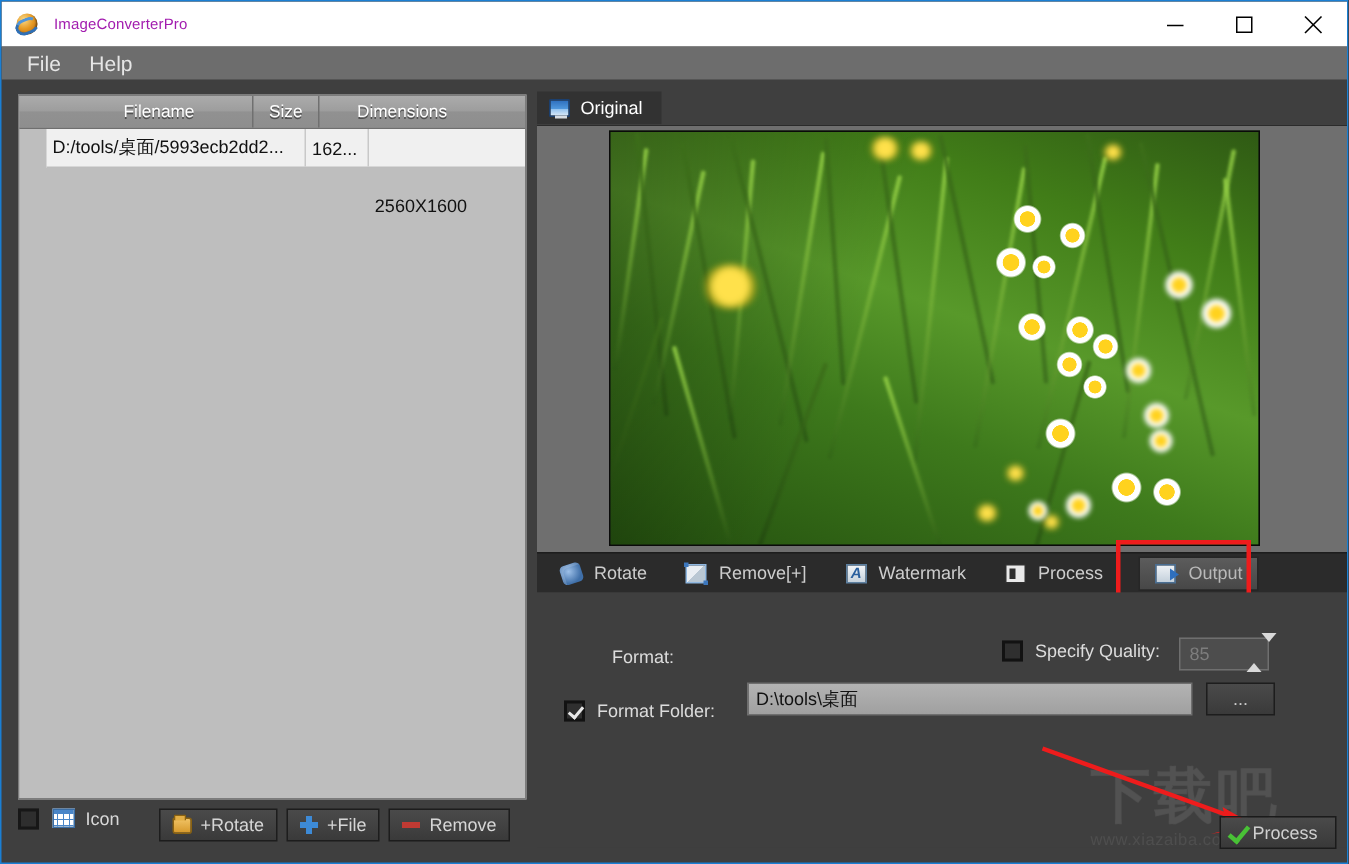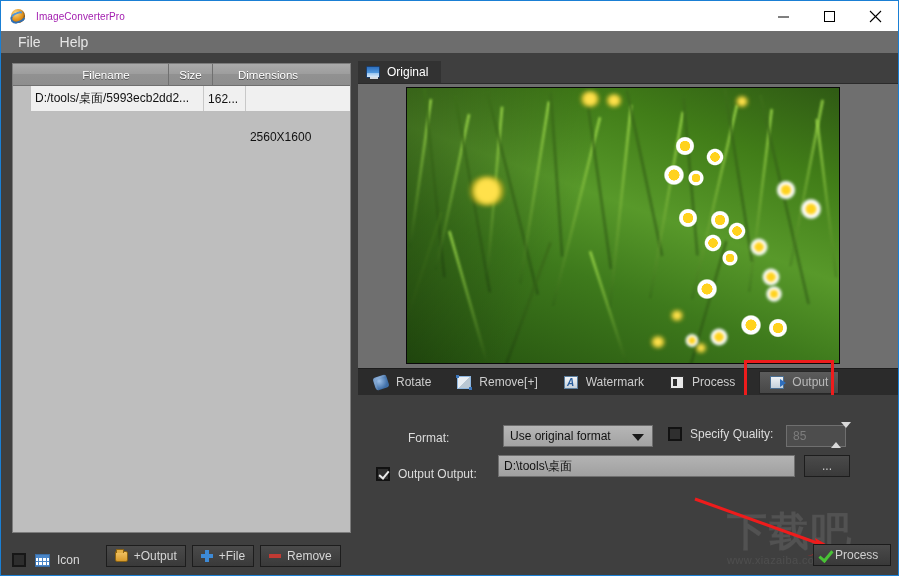--- a/index.html
+++ b/index.html
@@ -89,21 +89,21 @@
     border-right:1px solid #c8c8c8;
     height:100%; overflow:hidden; white-space:nowrap;
   }
   .lcell.c0 { width:183px; }
   .lcell.c1 { width:44px; }
   .lcell.c2 { width:110px; border-right:none;margin-top:38px; }
 
   
   #bottombar {
     position:absolute; left:11px; top:538px; width:339px; height:28px;
-    display:flex; align-items:flex-end;
+    display:flex; align-items:flex-start;
   }
   #icon-check {
     width:14px; height:14px; background:#2e2e2e; border:2px solid #171717; flex:0 0 auto;
   }
   #icon-grid {
     width:15px; height:13px; margin-left:9px; flex:0 0 auto;
     background:#ffffff;
     border:1px solid #3b6ea5;
     background-image:
       linear-gradient(to right, transparent 0 2px, #4a86c8 2px 3px, transparent 3px 6px, #4a86c8 6px 7px, transparent 7px 10px, #4a86c8 10px 11px, transparent 11px),
@@ -383,21 +383,21 @@
       </div>
     </div>
   </div>
 
   <div id="bottombar">
     <div id="icon-check"></div>
     <div id="icon-grid"></div>
     <div id="icon-label">Icon</div>
     <div class="btn" style="margin-left:26px;">
       <span class="bico ico-folder"></span>
-      <span>+Output</span>
+      <span>+Rotate</span>
     </div>
     <div class="btn">
       <span class="bico ico-plus"></span>
       <span>+File</span>
     </div>
     <div class="btn">
       <span class="bico ico-minus"></span>
       <span>Remove</span>
     </div>
   </div>
@@ -495,43 +495,37 @@
         <span>Output</span>
       </div>
       <div id="red-box-output"></div>
     </div>
 
     <div id="form-area">
 
       <div class="frow" style="left:50px; top:36px;">
         <span class="flabel">Format:</span>
       </div>
-      <div class="frow" style="left:145px; top:30px;">
-        <div id="combo">
-          <span>Use original format</span>
-          <span class="arrow"></span>
-        </div>
-      </div>
       <div class="frow" style="left:310px; top:32px;">
         <div class="chk"></div>
         <span class="flabel" style="margin-left:8px;">Specify Quality:</span>
       </div>
       <div class="frow" style="left:428px; top:30px;">
         <div id="spin">
           <span>85</span>
           <span class="sarrows">
             <span class="sa up"></span>
             <span class="sa dn"></span>
           </span>
         </div>
       </div>
 
       <div class="frow" style="left:18px; top:72px;">
         <div class="chk on"></div>
-        <span class="flabel" style="margin-left:8px;">Output Output:</span>
+        <span class="flabel" style="margin-left:8px;">Format Folder:</span>
       </div>
       <div class="frow" style="left:140px; top:60px;">
         <div id="folder-input">
           <span>D:\tools\桌面</span>
         </div>
         <div id="browse-btn">...</div>
       </div>
     </div>
   </div>
 

